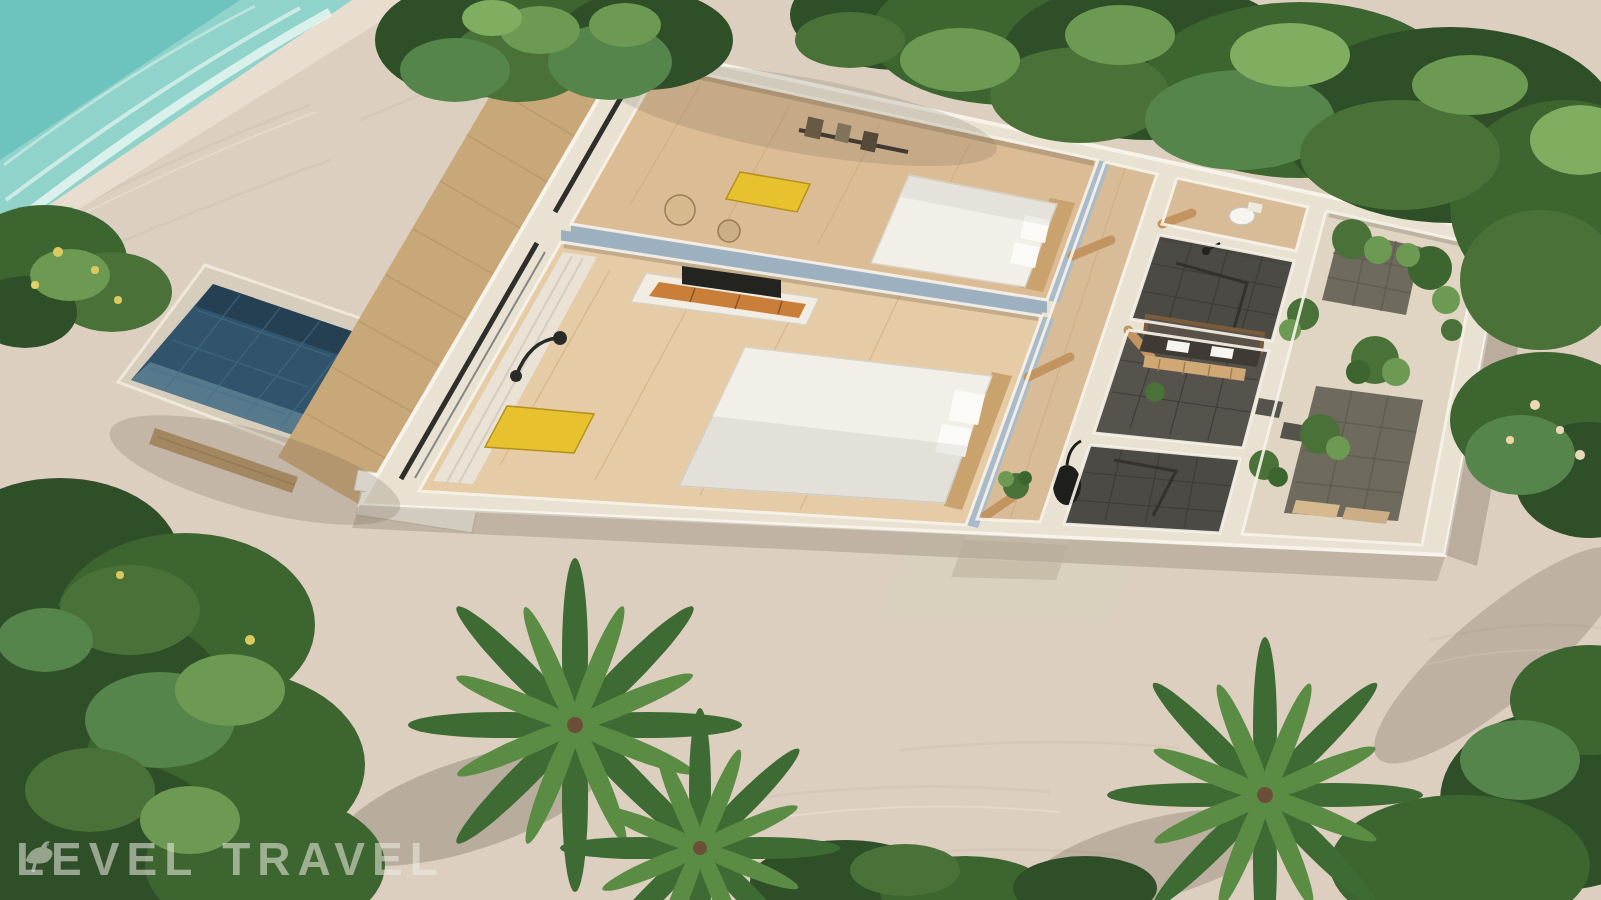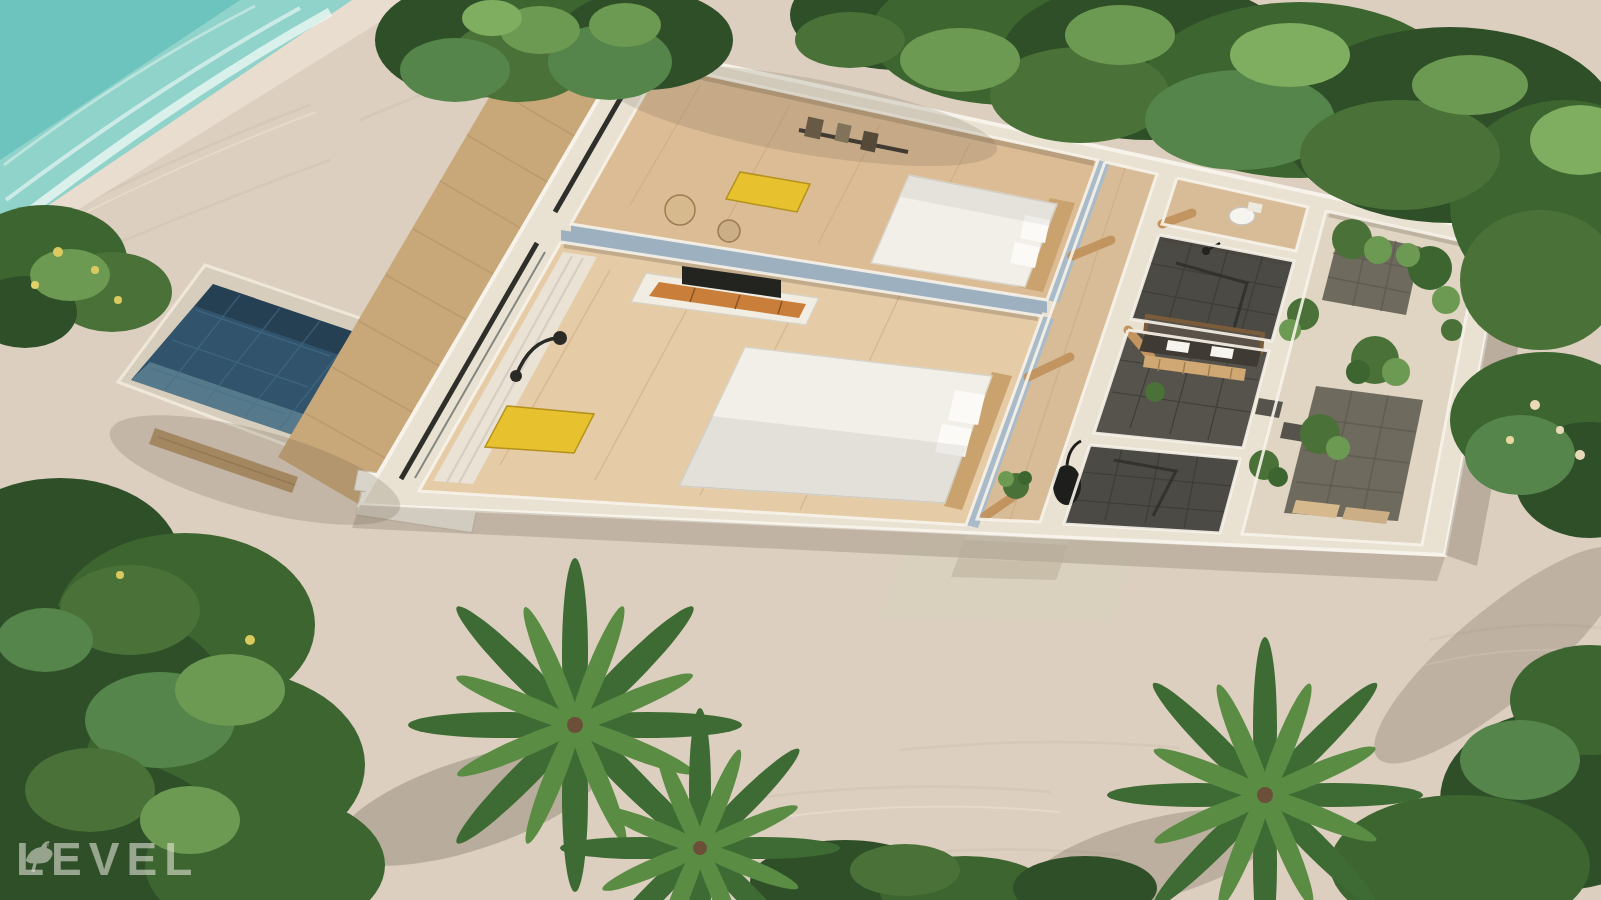--- a/index.html
+++ b/index.html
@@ -453,14 +453,15 @@
     <circle cx="0" cy="0" r="8" fill="#6b4f38"></circle>
   </g>
 </svg>
 
   <div class="watermark">
     <span>LEVEL</span>
     <svg class="bird" viewBox="0 0 40 40">
       <path fill="rgba(238,236,228,0.6)" d="M7 22 Q11 11 21 10 Q24 4 29 5 Q26 8 26 11 Q33 13 31 18 Q28 26 17 25 L15 33 L12 32 L14 25 Q9 25 7 22 Z"></path>
       <circle cx="27" cy="8" r="1.3" fill="rgba(120,120,110,0.8)"></circle>
     </svg>
+    <span>TRAVEL</span>
   </div>
 </div>
 
 </body></html>

